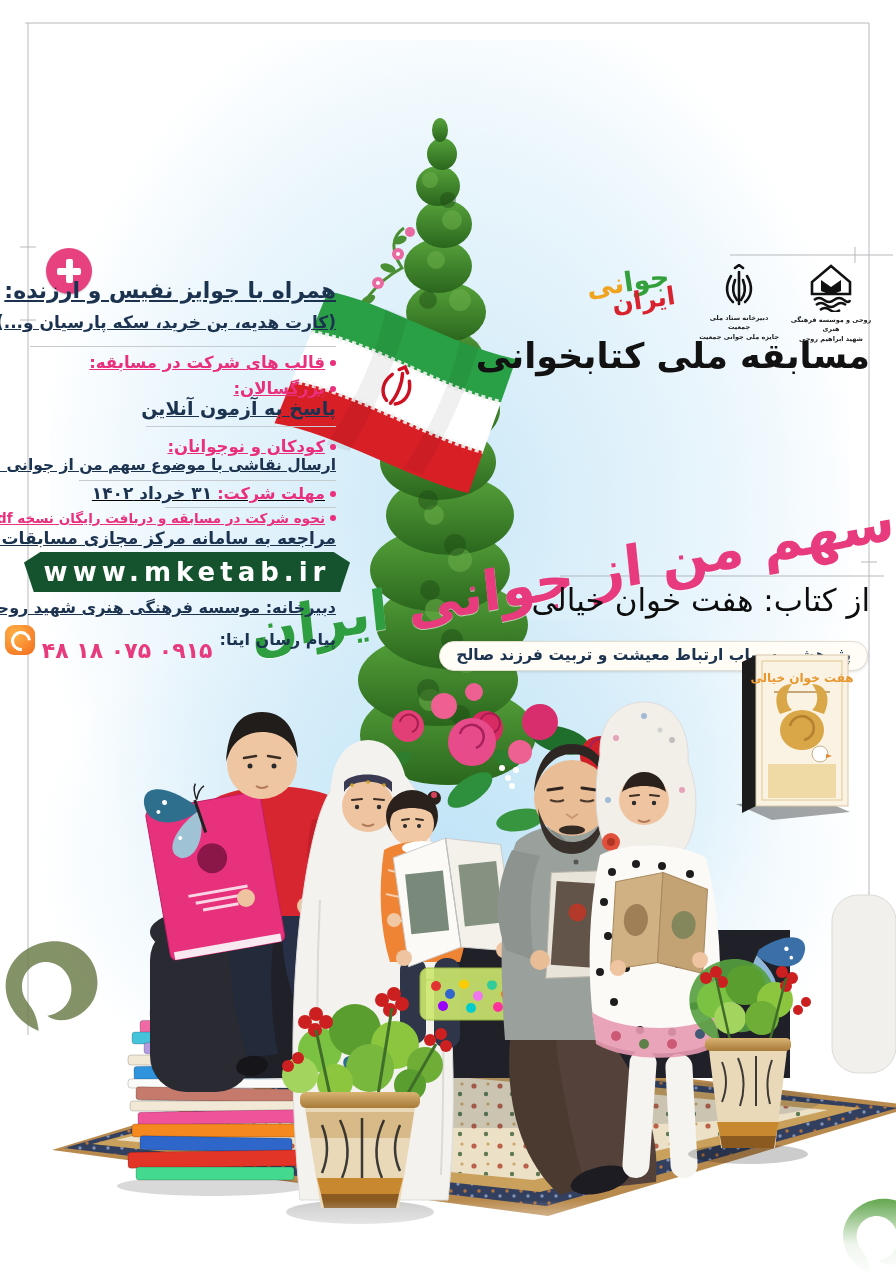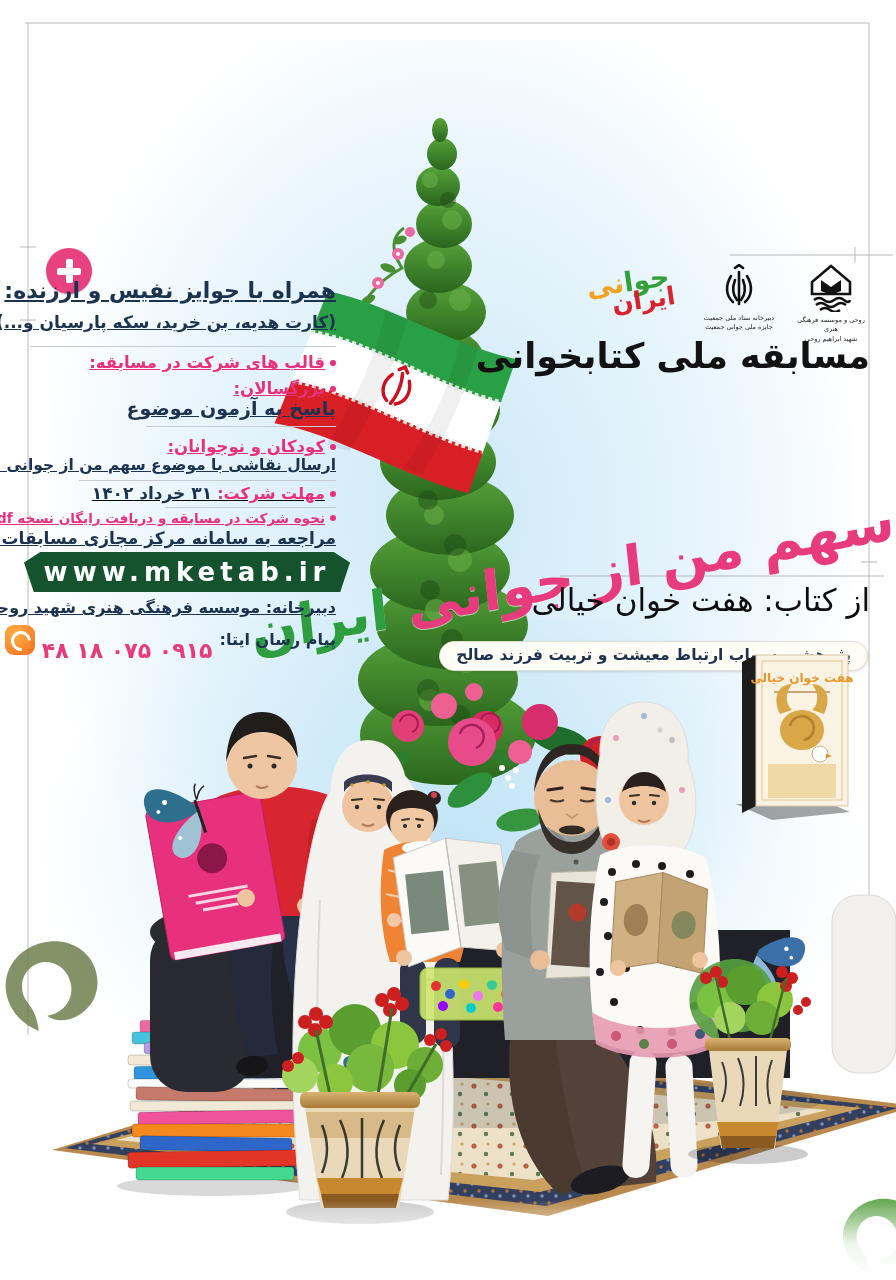--- a/index.html
+++ b/index.html
@@ -11,21 +11,21 @@
         background:radial-gradient(ellipse at 50% 45%,rgba(160,214,242,.55),rgba(255,255,255,0) 70%);}
   svg.scene{position:absolute;left:0;top:0;z-index:2;}
   .txt{position:absolute;z-index:5;direction:rtl;}
   
   .logos{position:absolute;top:264px;right:24px;z-index:6;display:flex;gap:10px;align-items:flex-start;direction:ltr;}
   .logo-campaign{width:112px;height:86px;transform:rotate(-8deg);text-align:center;direction:rtl;margin-top:4px;}
   .logo-campaign .l1{font-weight:bold;font-size:27px;line-height:1;}
   .logo-campaign .p1{color:#33a03c;} .logo-campaign .p2{color:#f0a31e;}
   .logo-campaign .l2{font-weight:bold;font-size:25px;color:#d8232f;line-height:1;margin-top:-6px;margin-left:26px;}
   .logo-bw{width:82px;text-align:center;}
-  .logo-bw .cap{font-size:6.5px;color:#222;line-height:1.45;direction:rtl;font-weight:normal;}
+  .logo-bw .cap{font-size:6.5px;color:#222;line-height:1.45;direction:rtl;font-weight:bold;}
   
   .main-title{top:336px;right:26px;font-size:35px;font-weight:bold;color:#121212;letter-spacing:-.5px;white-space:nowrap;}
   
   .slogan{top:488px;right:2px;font-size:55px;font-weight:bold;white-space:nowrap;
           transform:rotate(-10deg) skewX(-4deg);transform-origin:100% 50%;letter-spacing:-2px;
           color:#e73b7d;text-shadow:0 1px 0 rgba(255,255,255,.6);z-index:4;}
   .slogan .grn{color:#2f9e41;}
   
   .from-book{top:582px;right:26px;font-size:31px;font-weight:normal;color:#0d0d0d;white-space:nowrap;text-align:right;}
   .book-pill{top:641px;right:28px;font-size:15.5px;font-weight:bold;color:#1c3350;background:#fffdf6;
@@ -617,21 +617,21 @@
     </svg>
   </div>
 
   <div class="col">
     <div class="plus-ic"></div>
     <div class="row navy b" style="top:32px;font-size:22px;">همراه با جوایز نفیس و ارزنده:</div>
     <div class="row navy b" style="top:66px;font-size:17px;">(کارت هدیه، بن خرید، سکه پارسیان و...)</div>
     <div class="hr" style="top:100px;left:0;right:0;"></div>
     <div class="row pink b bullet" style="top:107px;font-size:16.5px;">قالب های شرکت در مسابقه:</div>
     <div class="row pink b bullet" style="top:133px;font-size:16.5px;">بزرگسالان:</div>
-    <div class="row navy b" style="top:151px;font-size:19px;">پاسخ به آزمون موضوع</div>
+    <div class="row navy b" style="top:151px;font-size:19px;">پاسخ به آزمون آنلاین</div>
     <div class="hr" style="top:180px;right:0;width:62%;"></div>
     <div class="row pink b bullet" style="top:191px;font-size:16.5px;margin-left:22px;">کودکان و نوجوانان:</div>
     <div class="row navy b" style="top:210px;font-size:15.5px;">ارسال نقاشی با موضوع سهم من از جوانی ایران</div>
     <div class="hr" style="top:234px;right:0;width:84%;"></div>
     <div class="row" style="top:237px;">
       <span class="pink b bullet" style="font-size:16px;">مهلت شرکت:</span>
       <span class="navy b" style="font-size:17px;">۳۱ خرداد ۱۴۰۲</span>
     </div>
     <div class="hr" style="top:261px;right:0;width:56%;"></div>
     <div class="row pink b bullet" style="top:264px;font-size:13.5px;">نحوه شرکت در مسابقه و دریافت رایگان نسخه pdf کتاب:</div>

